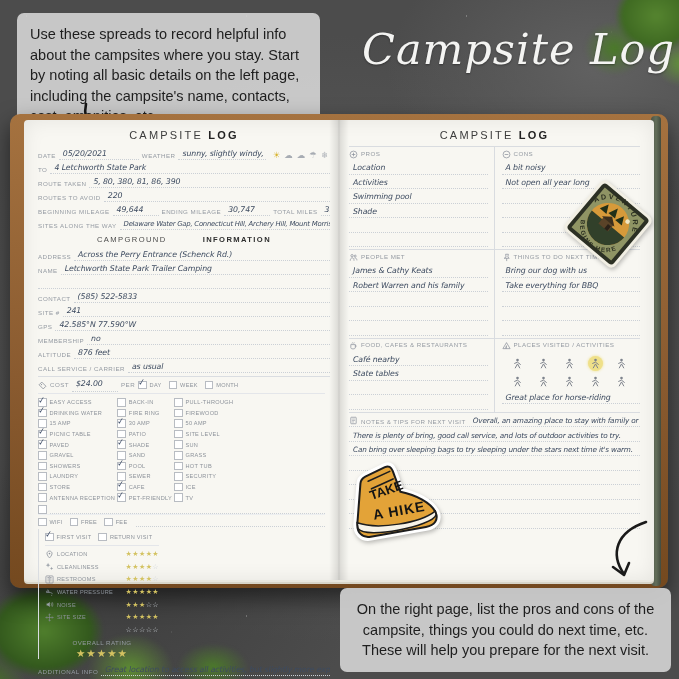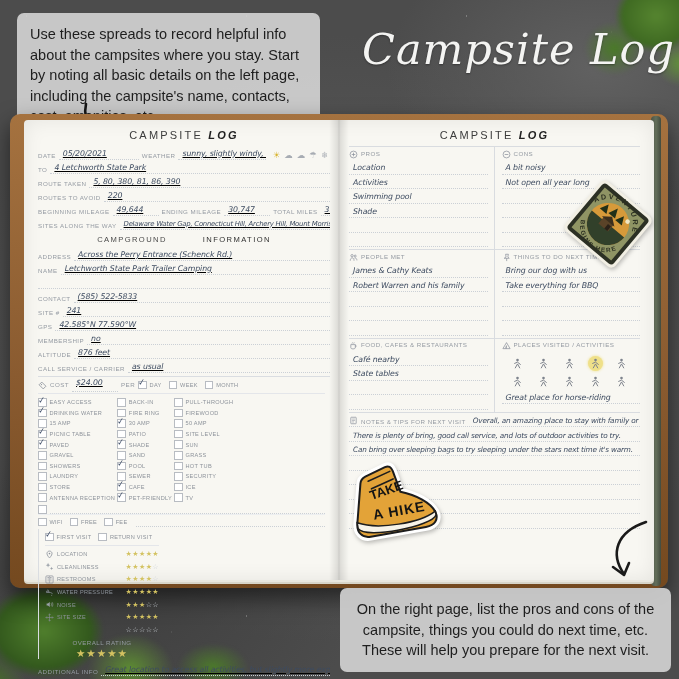--- a/index.html
+++ b/index.html
@@ -50,28 +50,28 @@
   .pages{position:absolute;left:24px;top:120px;width:630px;height:460px;background:#f8f7f2;
     border-radius:4px;box-shadow:0 2px 0 #e9e7de, 0 4px 0 #d8d5c8, inset 0 0 20px rgba(0,0,0,.08);}
   .spine{position:absolute;left:50%;top:0;width:20px;height:100%;transform:translateX(-50%);
     background:linear-gradient(90deg,rgba(0,0,0,0) 0%,rgba(0,0,0,.10) 42%,rgba(0,0,0,.17) 50%,rgba(0,0,0,.10) 58%,rgba(0,0,0,0) 100%);
     pointer-events:none;}
   .page{position:absolute;top:0;height:460px;width:315px;box-sizing:border-box;}
   .page-left{left:0;padding:9px 9px 6px 14px;}
   .page-right{left:315px;padding:9px 14px 6px 10px;}
 
   .pg-h{text-align:center;font-size:11px;letter-spacing:2.2px;color:#3c3c3c;height:17px;}
-  .pg-h b{font-weight:bold;color:#222;font-style:italic;}
+  .pg-h b{font-weight:bold;color:#222;}
   .sec-h{text-align:center;font-size:7.6px;letter-spacing:1.4px;color:#4a4a4a;height:15px;
     display:flex;align-items:center;justify-content:center;gap:3px;margin-top:2px;}
-  .sec-h b{font-weight:normal;color:#2e2e2e;margin-left:33px;}
+  .sec-h b{font-weight:bold;color:#2e2e2e;margin-left:33px;}
 
   .frow{display:flex;align-items:flex-end;gap:3px;height:14px;}
   .flbl{font-size:6.2px;color:#959ba3;letter-spacing:.45px;white-space:nowrap;padding-bottom:1.5px;}
-  .dot{flex:1;border-bottom:1px dotted #cbd0d6;display:flex;align-items:flex-start;overflow:hidden;min-width:8px;text-decoration:underline;}
+  .dot{flex:1;border-bottom:1px dotted #cbd0d6;display:flex;align-items:center;overflow:hidden;min-width:8px;}
   .w80{flex:0 0 80px;} .w46{flex:0 0 46px;}
   .hw{font-family:"DejaVu Sans",sans-serif;font-style:italic;font-size:7.8px;letter-spacing:-.1px;
     color:#3d4b60;white-space:nowrap;line-height:1.05;padding:0 0 1px 4px;}
   .sm{font-size:6.9px;letter-spacing:-.25px;}
   .wics{display:flex;align-items:flex-end;gap:4px;padding:0 2px 1px 4px;}
   .wic{font-size:8.5px;line-height:1;color:#a7acb3;font-family:"DejaVu Sans",sans-serif;}
   .wic.w-sun{color:#d8b430;}
 
   .bottom-block{display:flex;margin-top:3px;border-top:1px solid #dadde1;flex-direction:column;}
   .bb-left{flex:1;padding:0 5px 0 0;}

